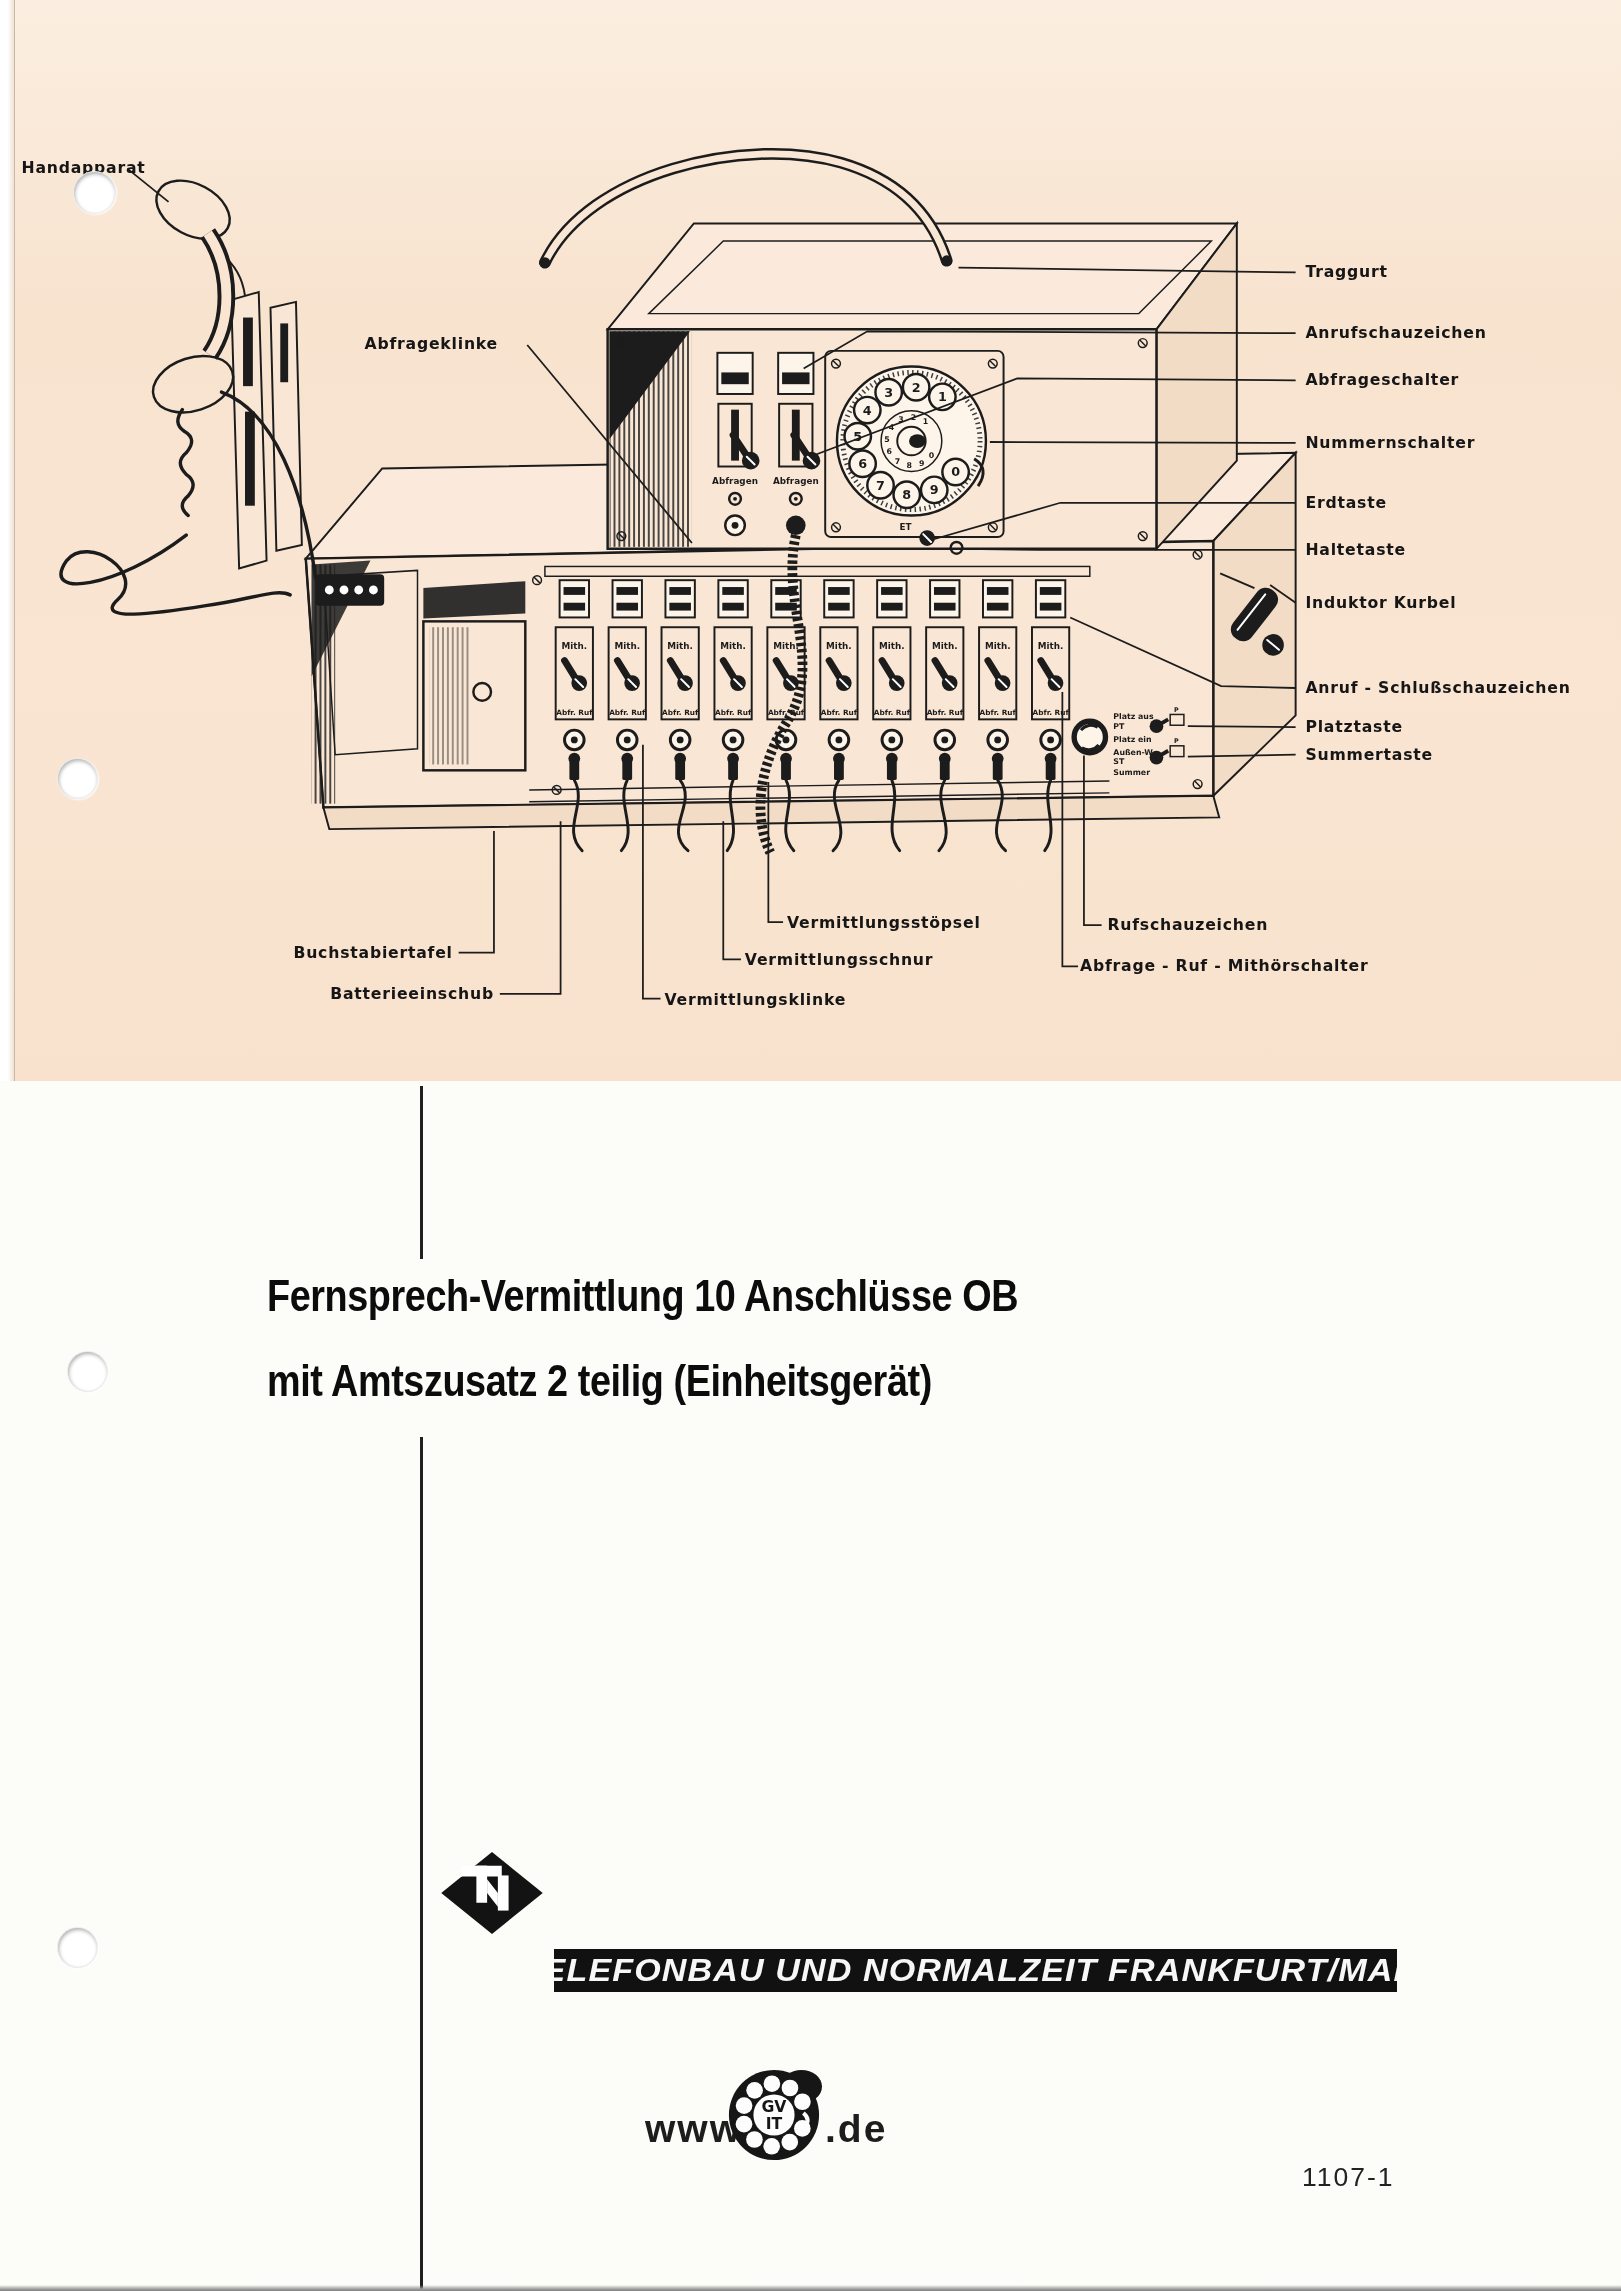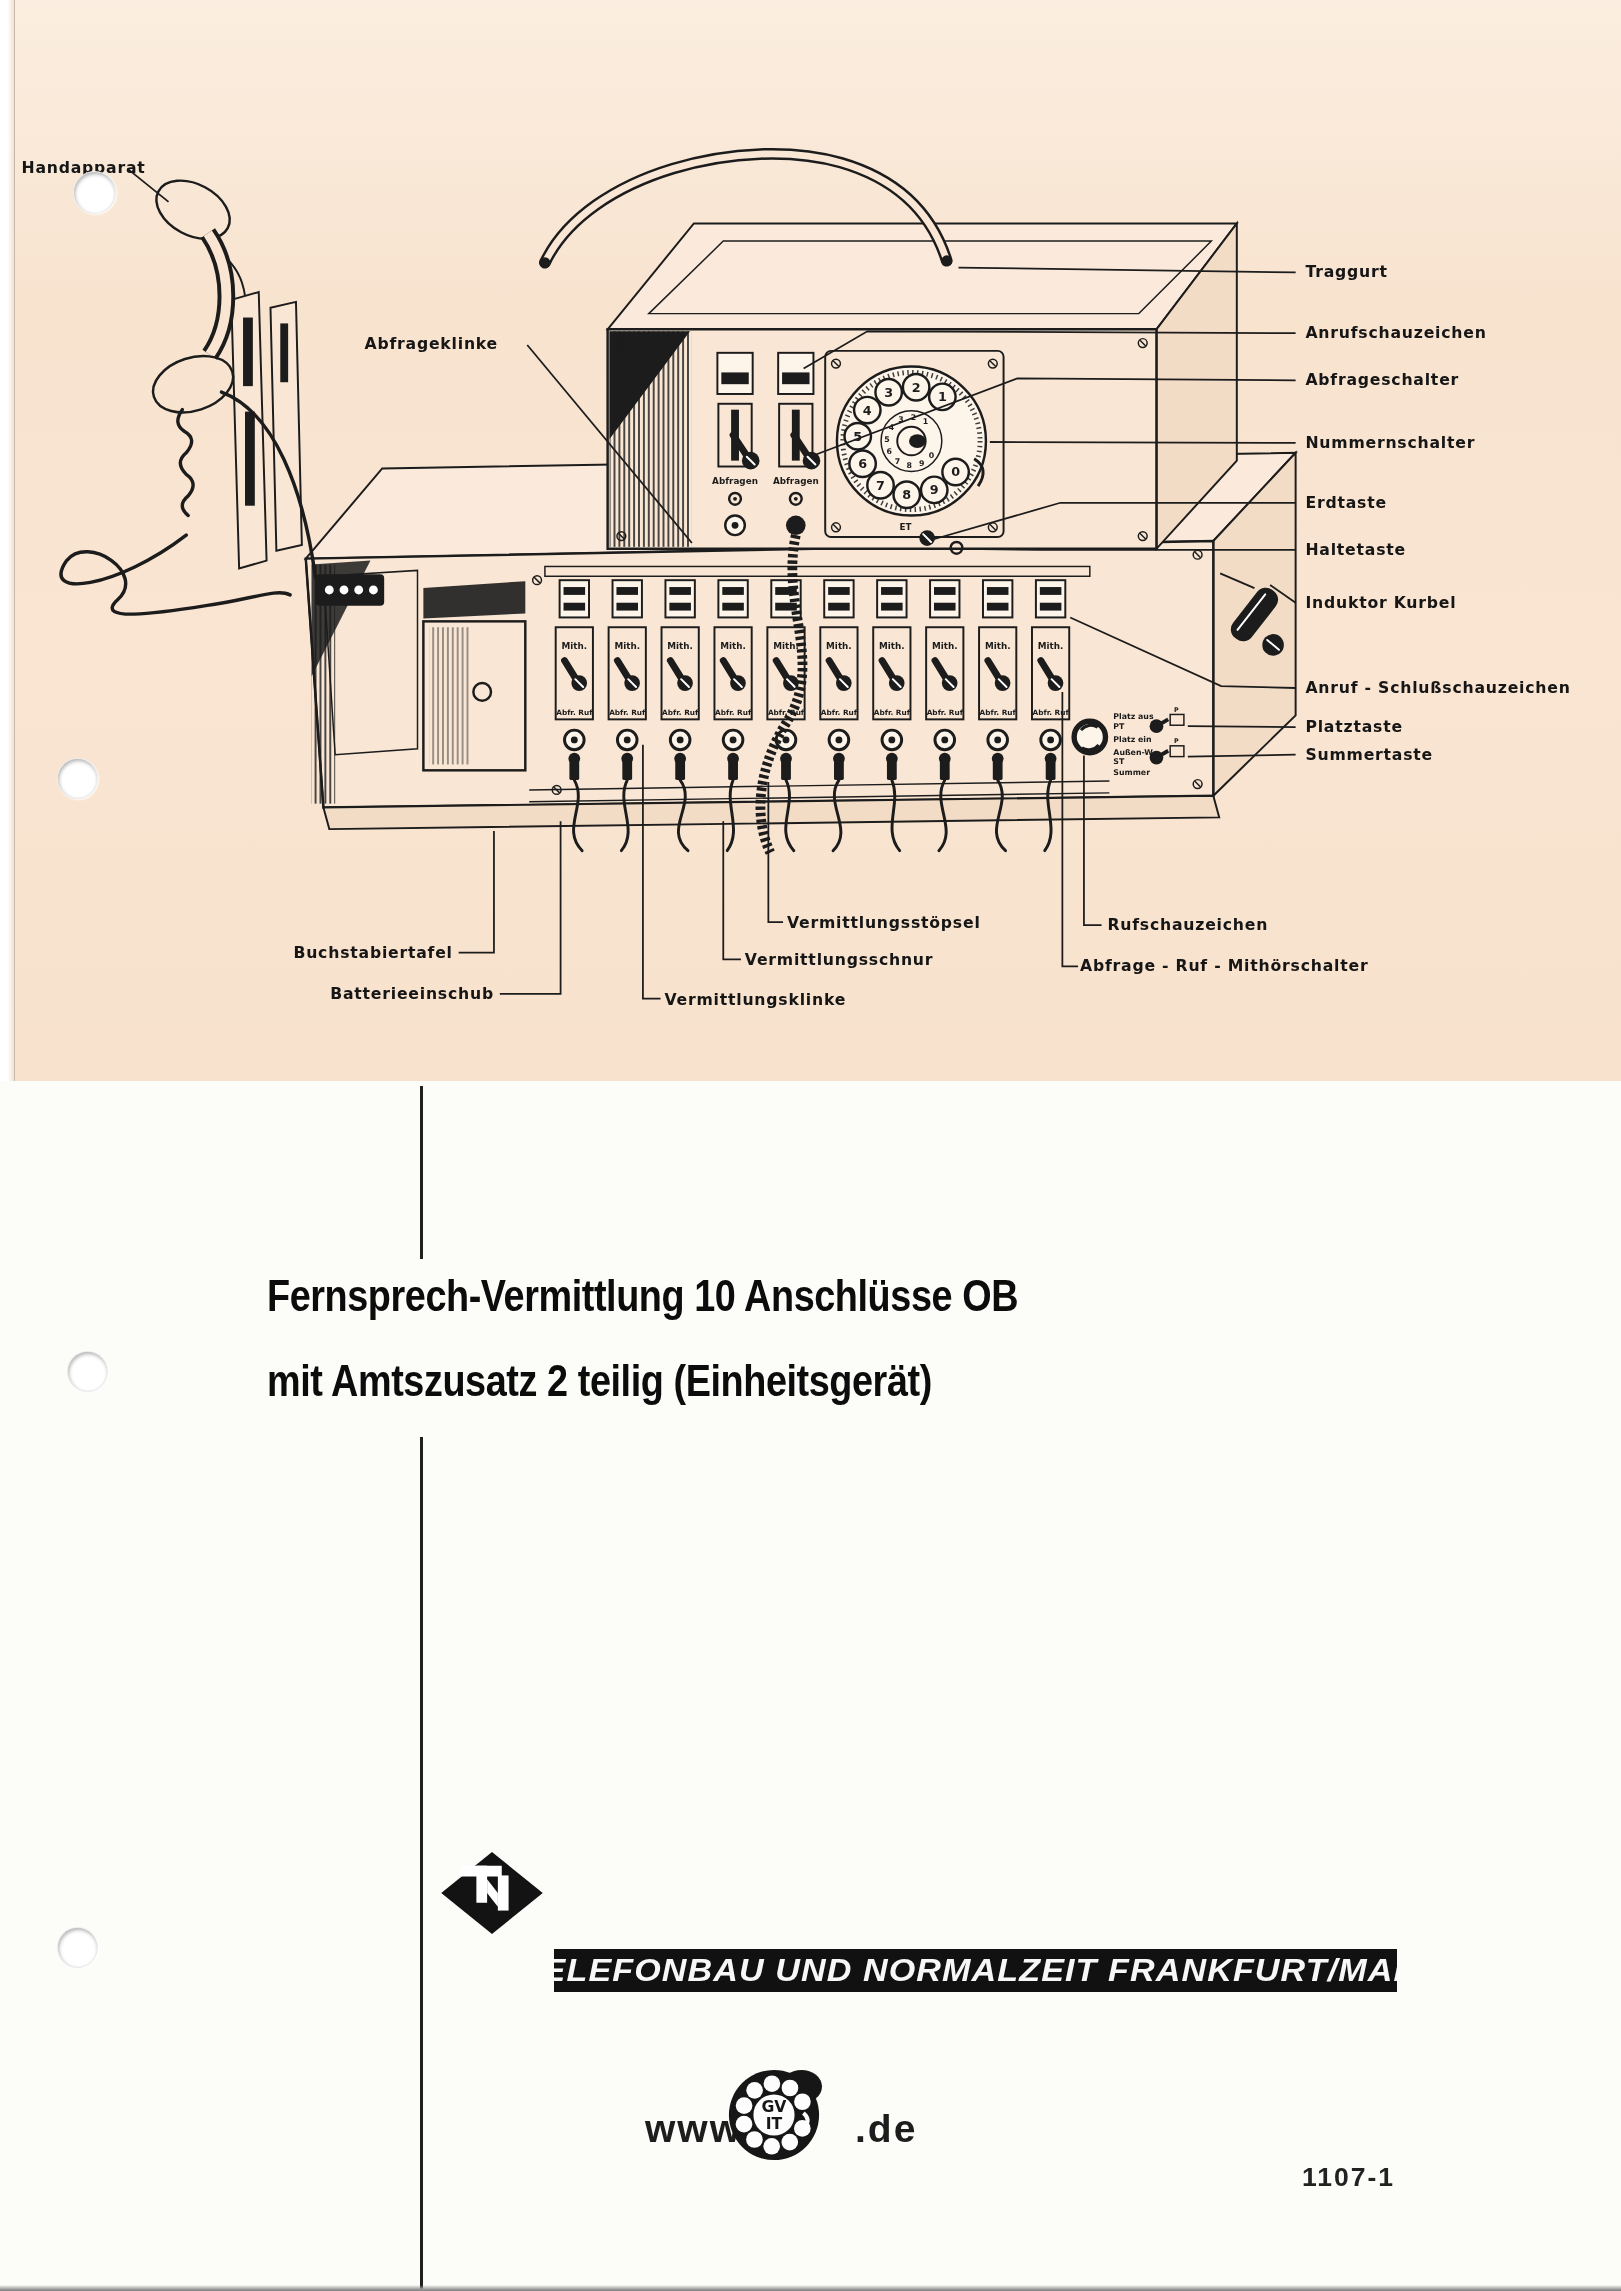--- a/index.html
+++ b/index.html
@@ -48,21 +48,21 @@
   .vrule{position:absolute;left:420px;width:2.9px;background:#1f1f1f;}
   .title-line{position:absolute;left:267px;white-space:nowrap;color:#0c0c0c;
       font-weight:bold;font-size:45px;letter-spacing:-0.5px;
       transform:scaleX(.84);transform-origin:left center;}
   .banner{position:absolute;left:554px;top:1949px;width:843px;height:43px;background:#111;
       display:flex;align-items:center;justify-content:center;overflow:hidden;}
   .banner span{color:#f7f7f7;font-weight:bold;font-style:italic;font-size:31px;
       letter-spacing:1px;white-space:nowrap;transform:scaleX(1.1);}
   .webtxt{position:absolute;top:2107px;font-weight:bold;font-size:39px;color:#1d1d1d;
       letter-spacing:2px;filter:blur(0.3px);}
-  .docnum{position:absolute;left:1302px;top:2162px;font-weight:bold;font-size:26.5px;
+  .docnum{position:absolute;left:1302px;top:2162px;font-weight:normal;font-size:26.5px;
       letter-spacing:2px;color:#222;}
 </style>
 </head>
 <body>
 
 <div id="page">
 
   <div class="cream"></div>
   <div class="scan-edge"></div>
 
@@ -521,19 +521,19 @@
         <circle cx="19.398247809182863" cy="59.35589455112756" r="8.5" fill="#fdfdfd"></circle>
         <circle cx="30.03585290529962" cy="75.00865511740218" r="8.5" fill="#fdfdfd"></circle>
         <circle cx="47.65637769191576" cy="81.91406327118266" r="8.5" fill="#fdfdfd"></circle>
         <circle cx="66.09663829216751" cy="77.65679366251855" r="8.5" fill="#fdfdfd"></circle>
         <circle cx="78.90672937162563" cy="63.72592426890067" r="8.5" fill="#fdfdfd"></circle>
       </g>
     <path d="M 80 48 q 8 7 1 15" stroke="#fdfdfd" stroke-width="4" fill="none"></path>
     <text x="50" y="47" text-anchor="middle" style="font-weight:bold;font-size:16px;fill:#161616;">GV</text>
     <text x="50" y="64" text-anchor="middle" style="font-weight:bold;font-size:16px;fill:#161616;">IT</text>
   </svg>
-  <div class="webtxt" style="left:855px;">.de</div>
+  <div class="webtxt" style="left:825px;">.de</div>
 
   <div class="docnum">1107-1</div>
 
   <div class="bottom-edge"></div>
 </div>
 
 
 </body></html>

